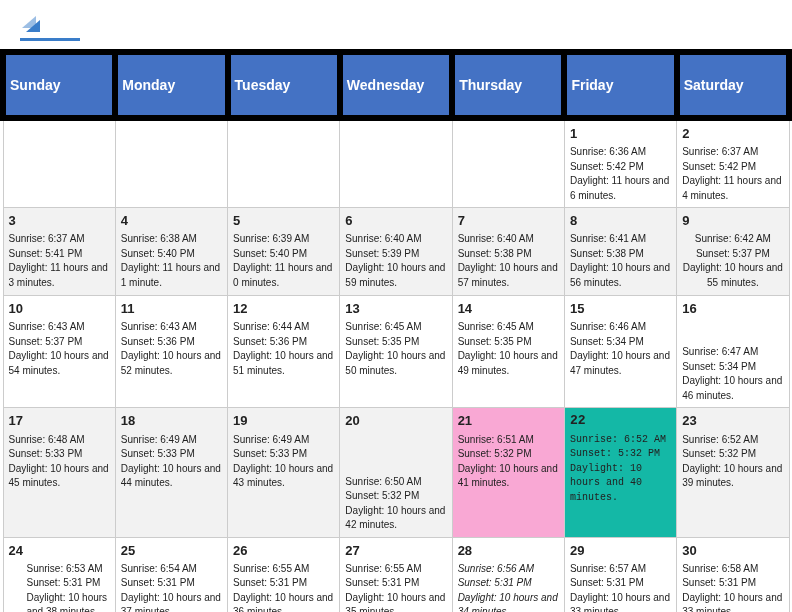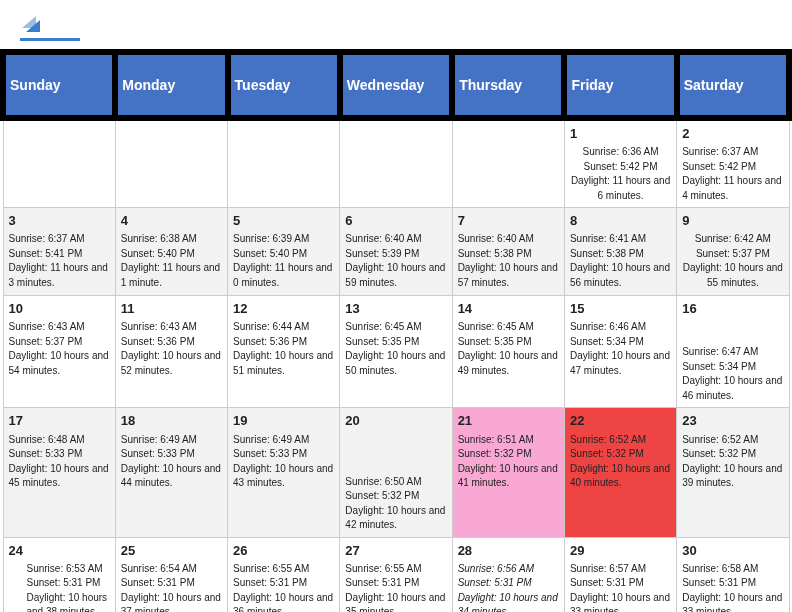--- a/index.html
+++ b/index.html
@@ -134,21 +134,21 @@
     </thead>
     <tbody id="calendar-body">
     <tr>
           <td class="empty-cell"></td>
           <td class="empty-cell"></td>
           <td class="empty-cell"></td>
           <td class="empty-cell"></td>
           <td class="empty-cell"></td>
           <td>
             <span class="day-number">1</span>
-            <div class="day-info" style="white-space: pre-line; text-align: center;">Sunrise: 6:36 AM
+            <div class="day-info" style="white-space: pre-line;">Sunrise: 6:36 AM
 Sunset: 5:42 PM
 Daylight: 11 hours and 6 minutes.</div>
           </td>
           <td>
             <span class="day-number">2</span>
             <div class="day-info" style="white-space: pre-line;">Sunrise: 6:37 AM
 Sunset: 5:42 PM
 Daylight: 11 hours and 4 minutes.</div>
           </td>
         </tr>
@@ -264,21 +264,21 @@
             <div class="day-info" style="white-space: pre-line; margin-top: 44px;">Sunrise: 6:50 AM
 Sunset: 5:32 PM
 Daylight: 10 hours and 42 minutes.</div>
           </td>
           <td style="background: #f9a8d4;">
             <span class="day-number">21</span>
             <div class="day-info" style="white-space: pre-line;">Sunrise: 6:51 AM
 Sunset: 5:32 PM
 Daylight: 10 hours and 41 minutes.</div>
           </td>
-          <td style="background: #ef4444;">
+          <td style="background: #14b8a6; font-family: Liberation Mono, monospace;">
             <span class="day-number">22</span>
             <div class="day-info" style="white-space: pre-line;">Sunrise: 6:52 AM
 Sunset: 5:32 PM
 Daylight: 10 hours and 40 minutes.</div>
           </td>
           <td style="background: rgb(242, 242, 242);">
             <span class="day-number">23</span>
             <div class="day-info" style="white-space: pre-line;">Sunrise: 6:52 AM
 Sunset: 5:32 PM
 Daylight: 10 hours and 39 minutes.</div>

